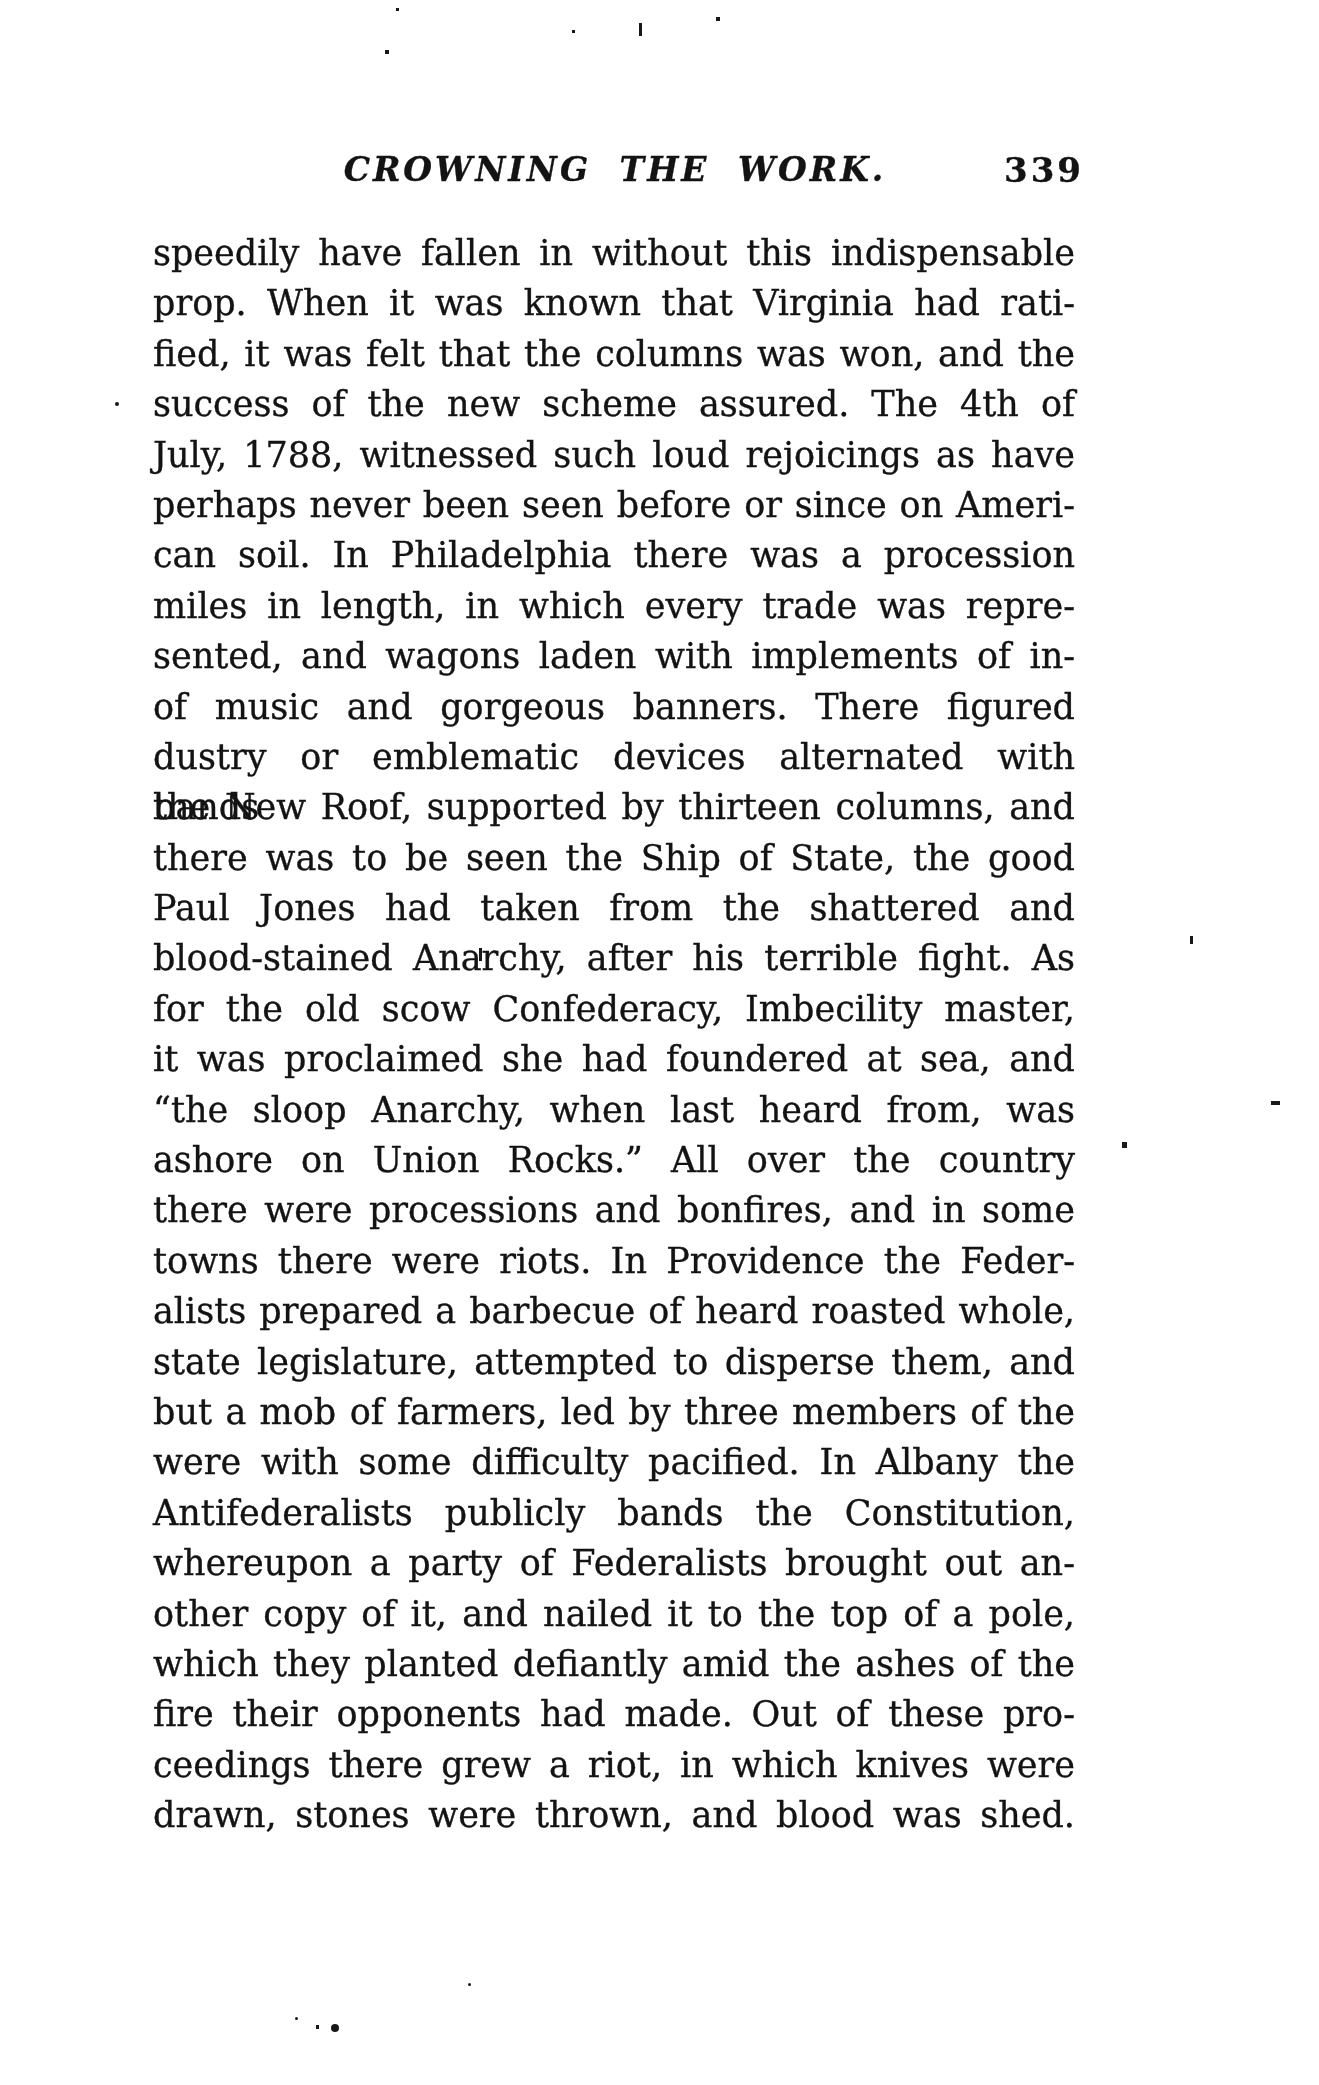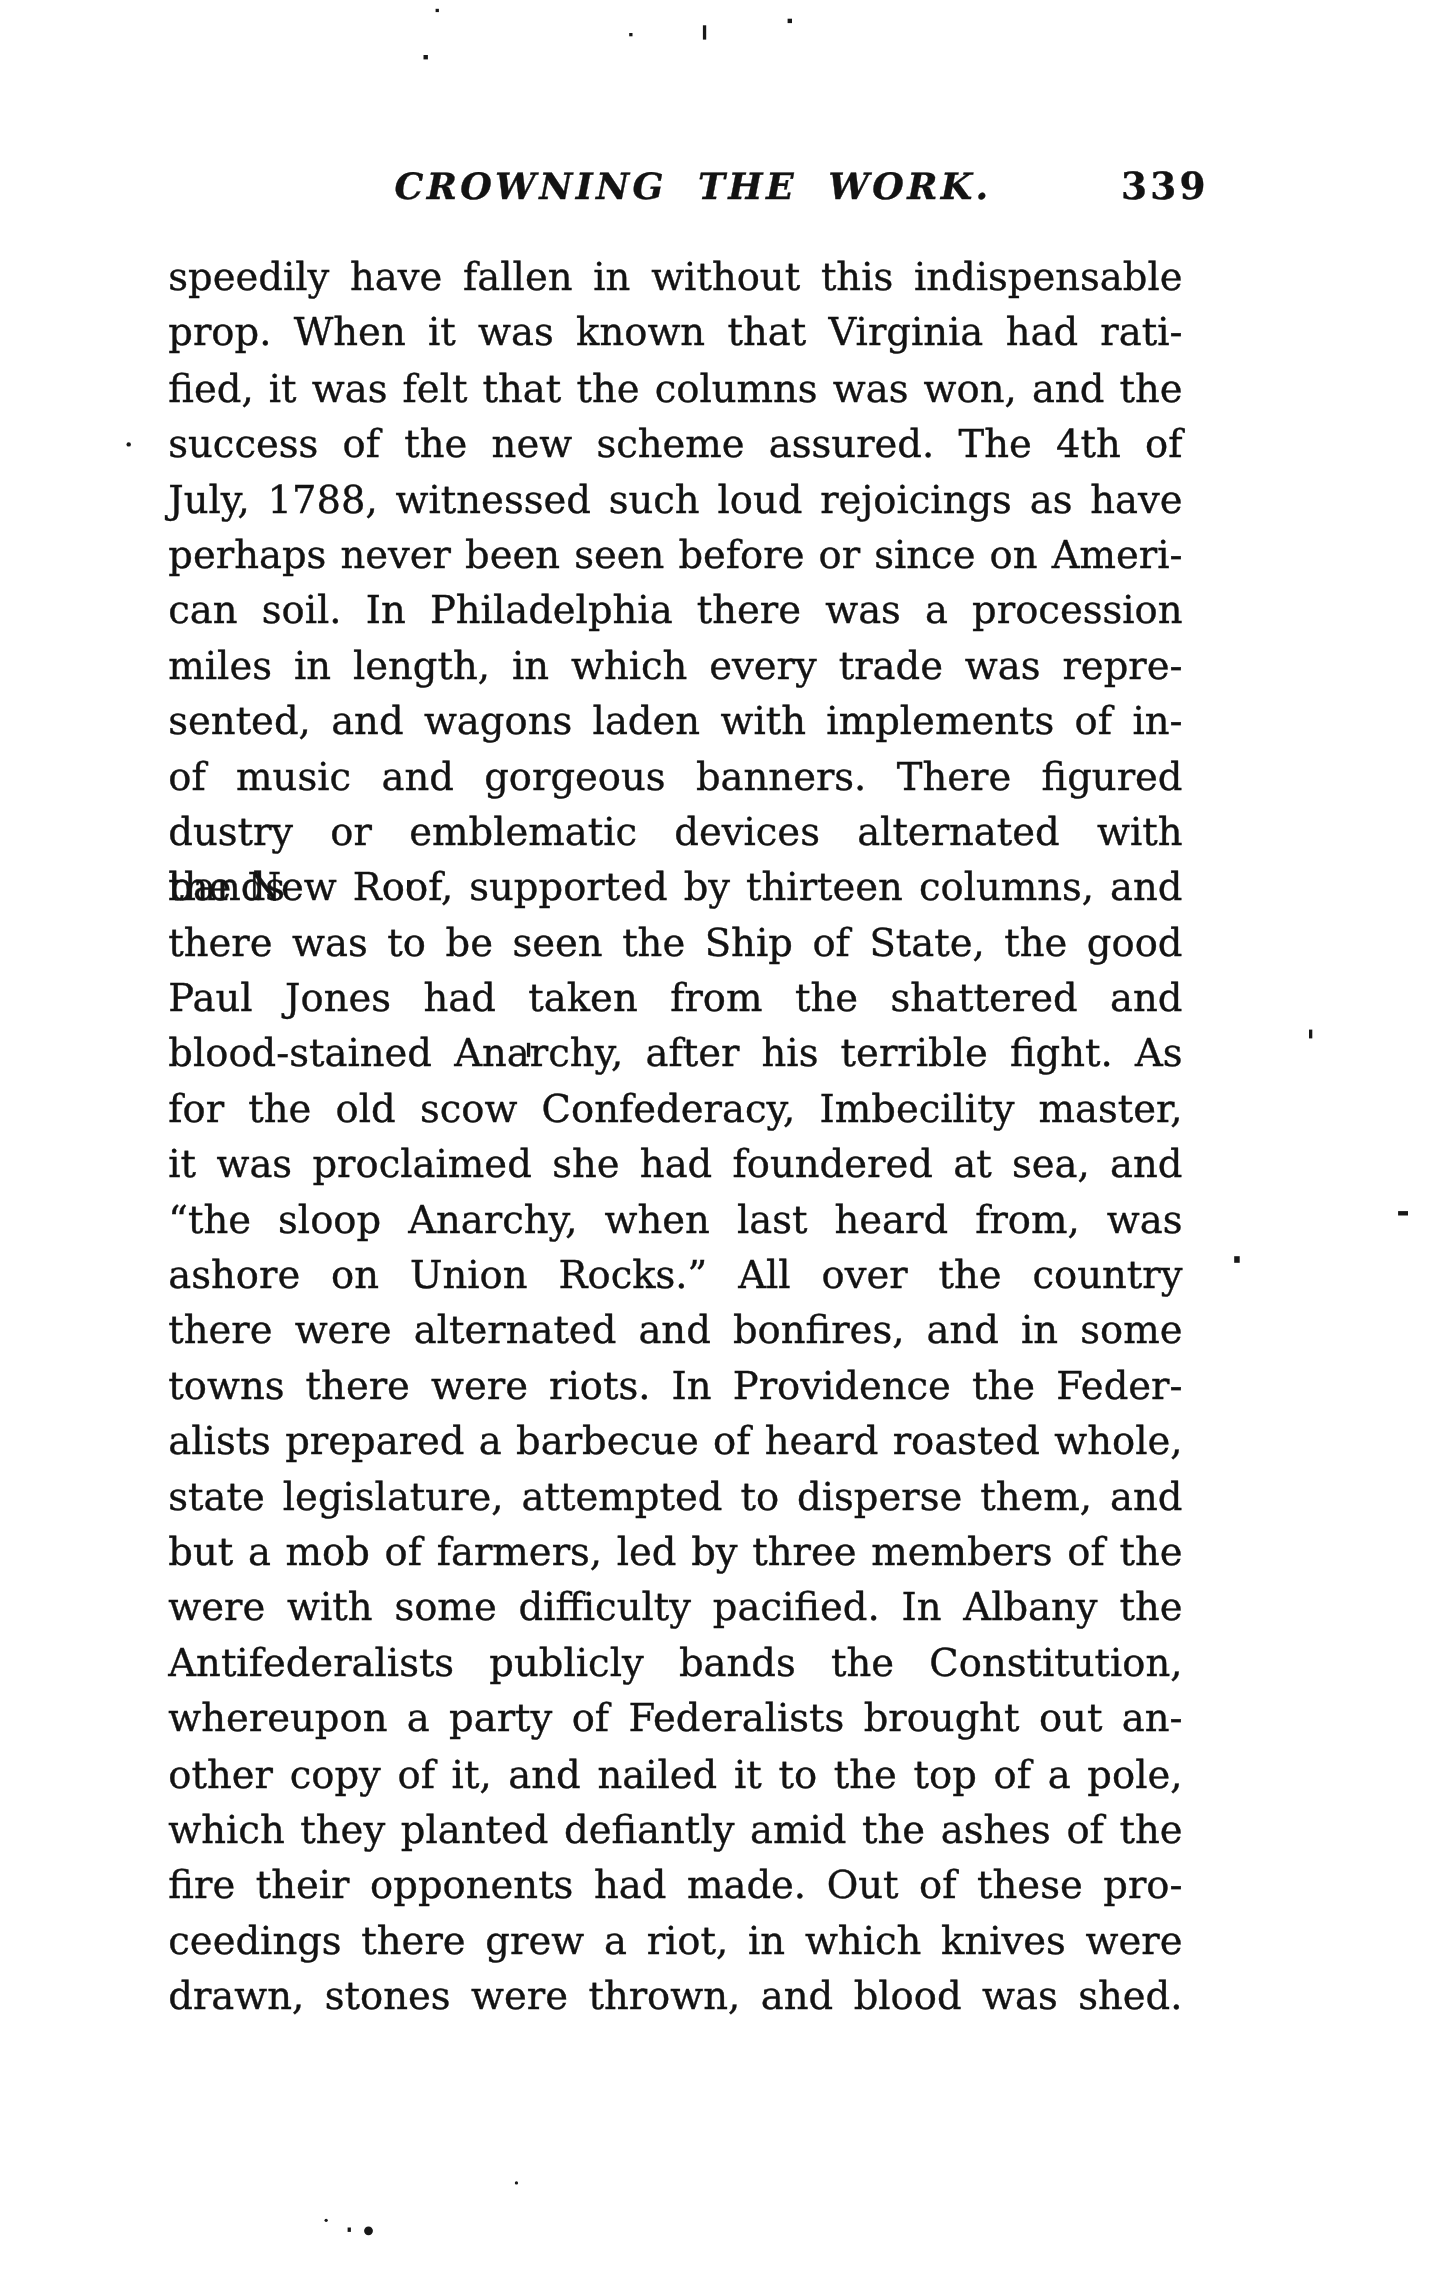--- a/index.html
+++ b/index.html
@@ -12,21 +12,21 @@
     width: 1319px;
     height: 2085px;
     background: #ffffff;
     color: #131313;
     font-family: "DejaVu Serif", "Liberation Serif", serif;
     overflow: hidden;
   }
   .running-header {
     position: absolute;
     top: 148px;
-    left: 169px;
+    left: 154px;
     width: 922px;
     height: 44px;
   }
   .header-title {
     position: absolute;
     left: 0;
     right: 0;
     top: 0;
     text-align: center;
     font-style: italic;
@@ -91,21 +91,21 @@
     <div class="tl">of music and gorgeous banners.  There figured</div>
     <div class="tl">dustry or emblematic devices alternated with bands</div>
     <div class="tl">the New Roof, supported by thirteen columns, and</div>
     <div class="tl">there was to be seen the Ship of State, the good</div>
     <div class="tl">Paul Jones had taken from the shattered and</div>
     <div class="tl">blood-stained Anarchy, after his terrible fight.  As</div>
     <div class="tl">for the old scow Confederacy, Imbecility master,</div>
     <div class="tl">it was proclaimed she had foundered at sea, and</div>
     <div class="tl">“the sloop Anarchy, when last heard from, was</div>
     <div class="tl">ashore on Union Rocks.”  All over the country</div>
-    <div class="tl">there were alternated and bonfires, and in some</div>
+    <div class="tl">there were processions and bonfires, and in some</div>
     <div class="tl">towns there were riots.  In Providence the Feder-</div>
     <div class="tl">alists prepared a barbecue of heard roasted whole,</div>
     <div class="tl">state legislature, attempted to disperse them, and</div>
     <div class="tl">but a mob of farmers, led by three members of the</div>
     <div class="tl">were with some difficulty pacified.  In Albany the</div>
     <div class="tl">Antifederalists publicly bands the Constitution,</div>
     <div class="tl">whereupon a party of Federalists brought out an-</div>
     <div class="tl">other copy of it, and nailed it to the top of a pole,</div>
     <div class="tl">which they planted defiantly amid the ashes of the</div>
     <div class="tl">fire their opponents had made.  Out of these pro-</div>

